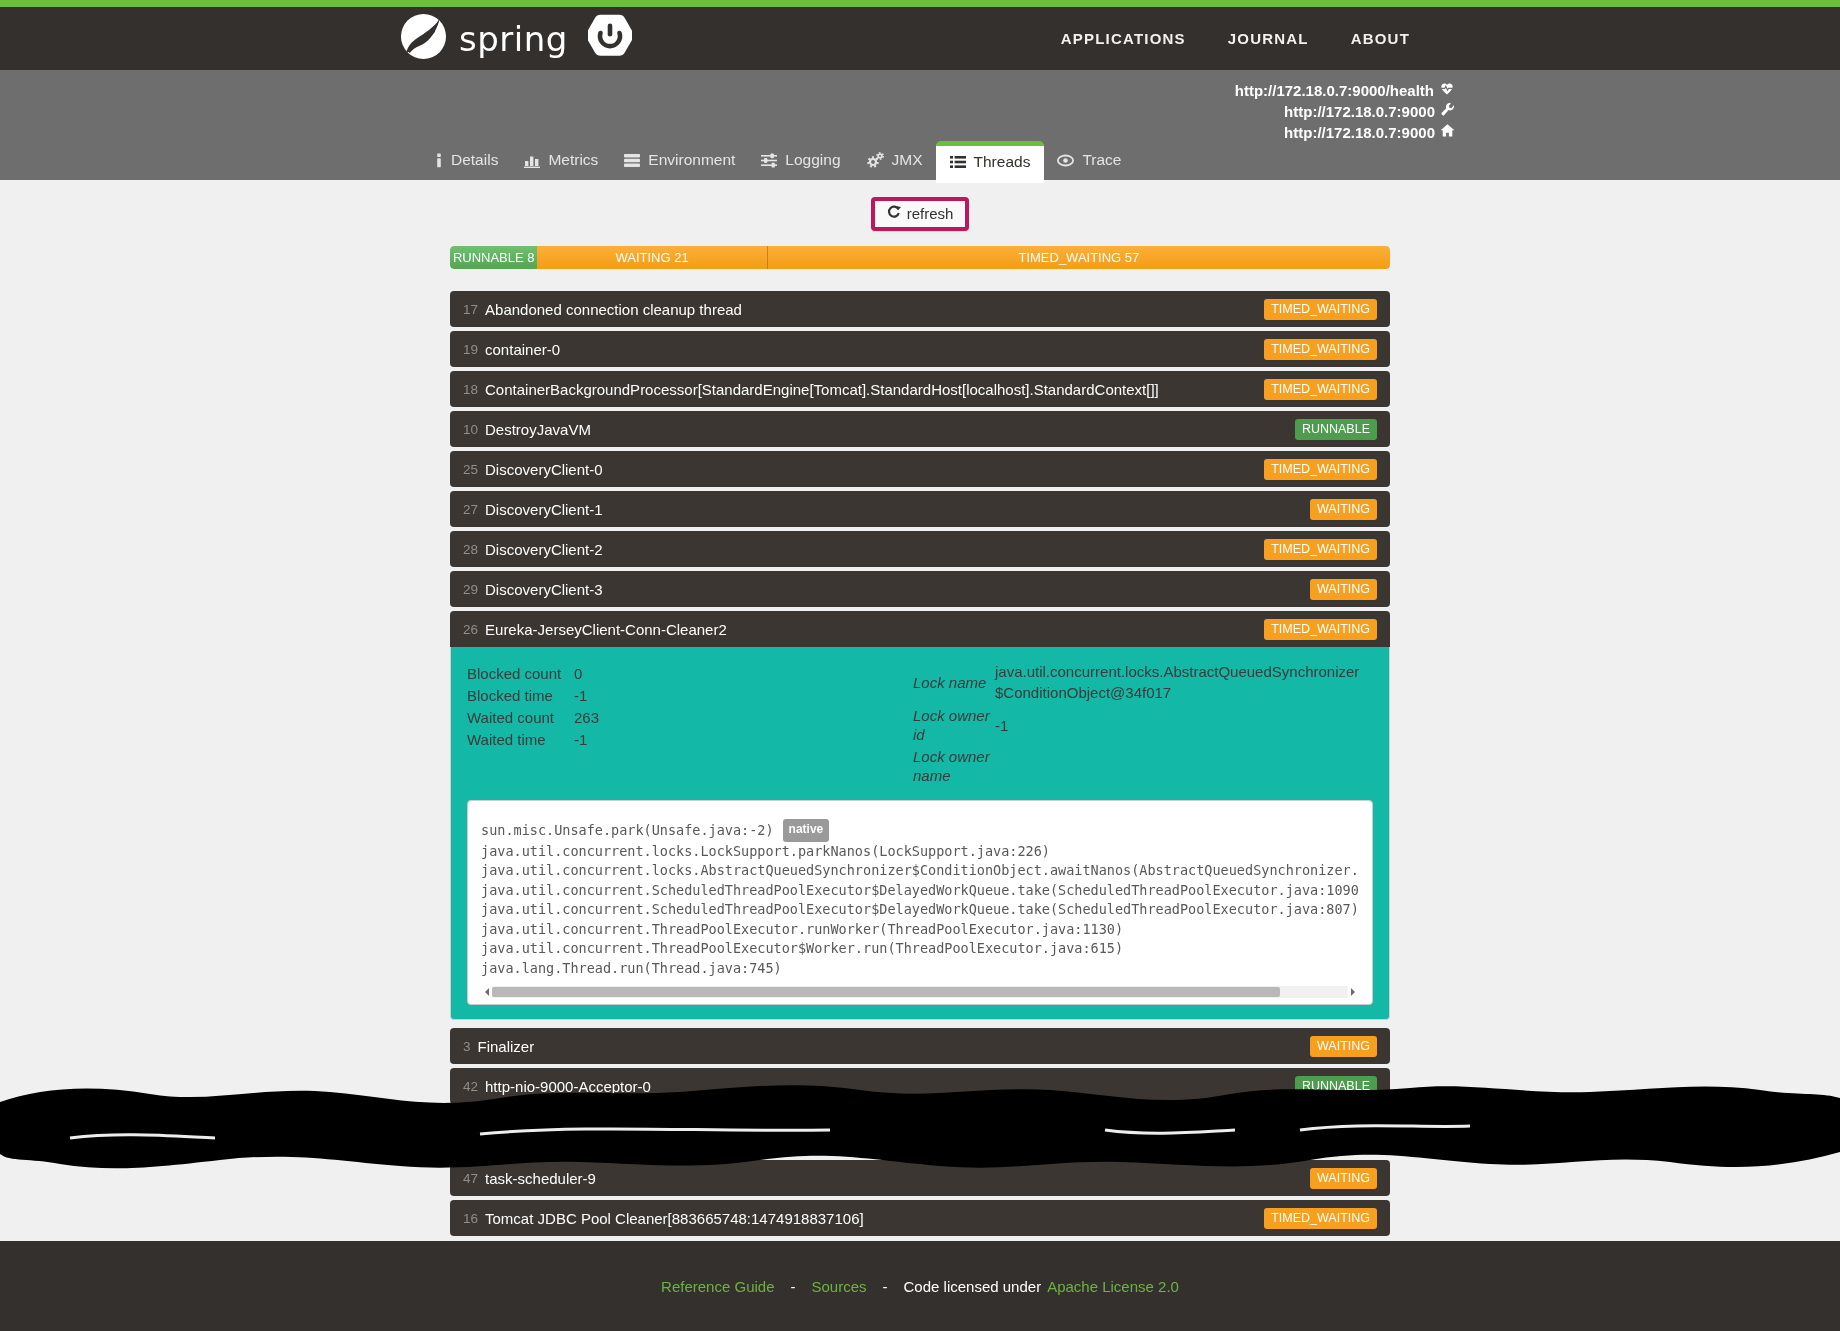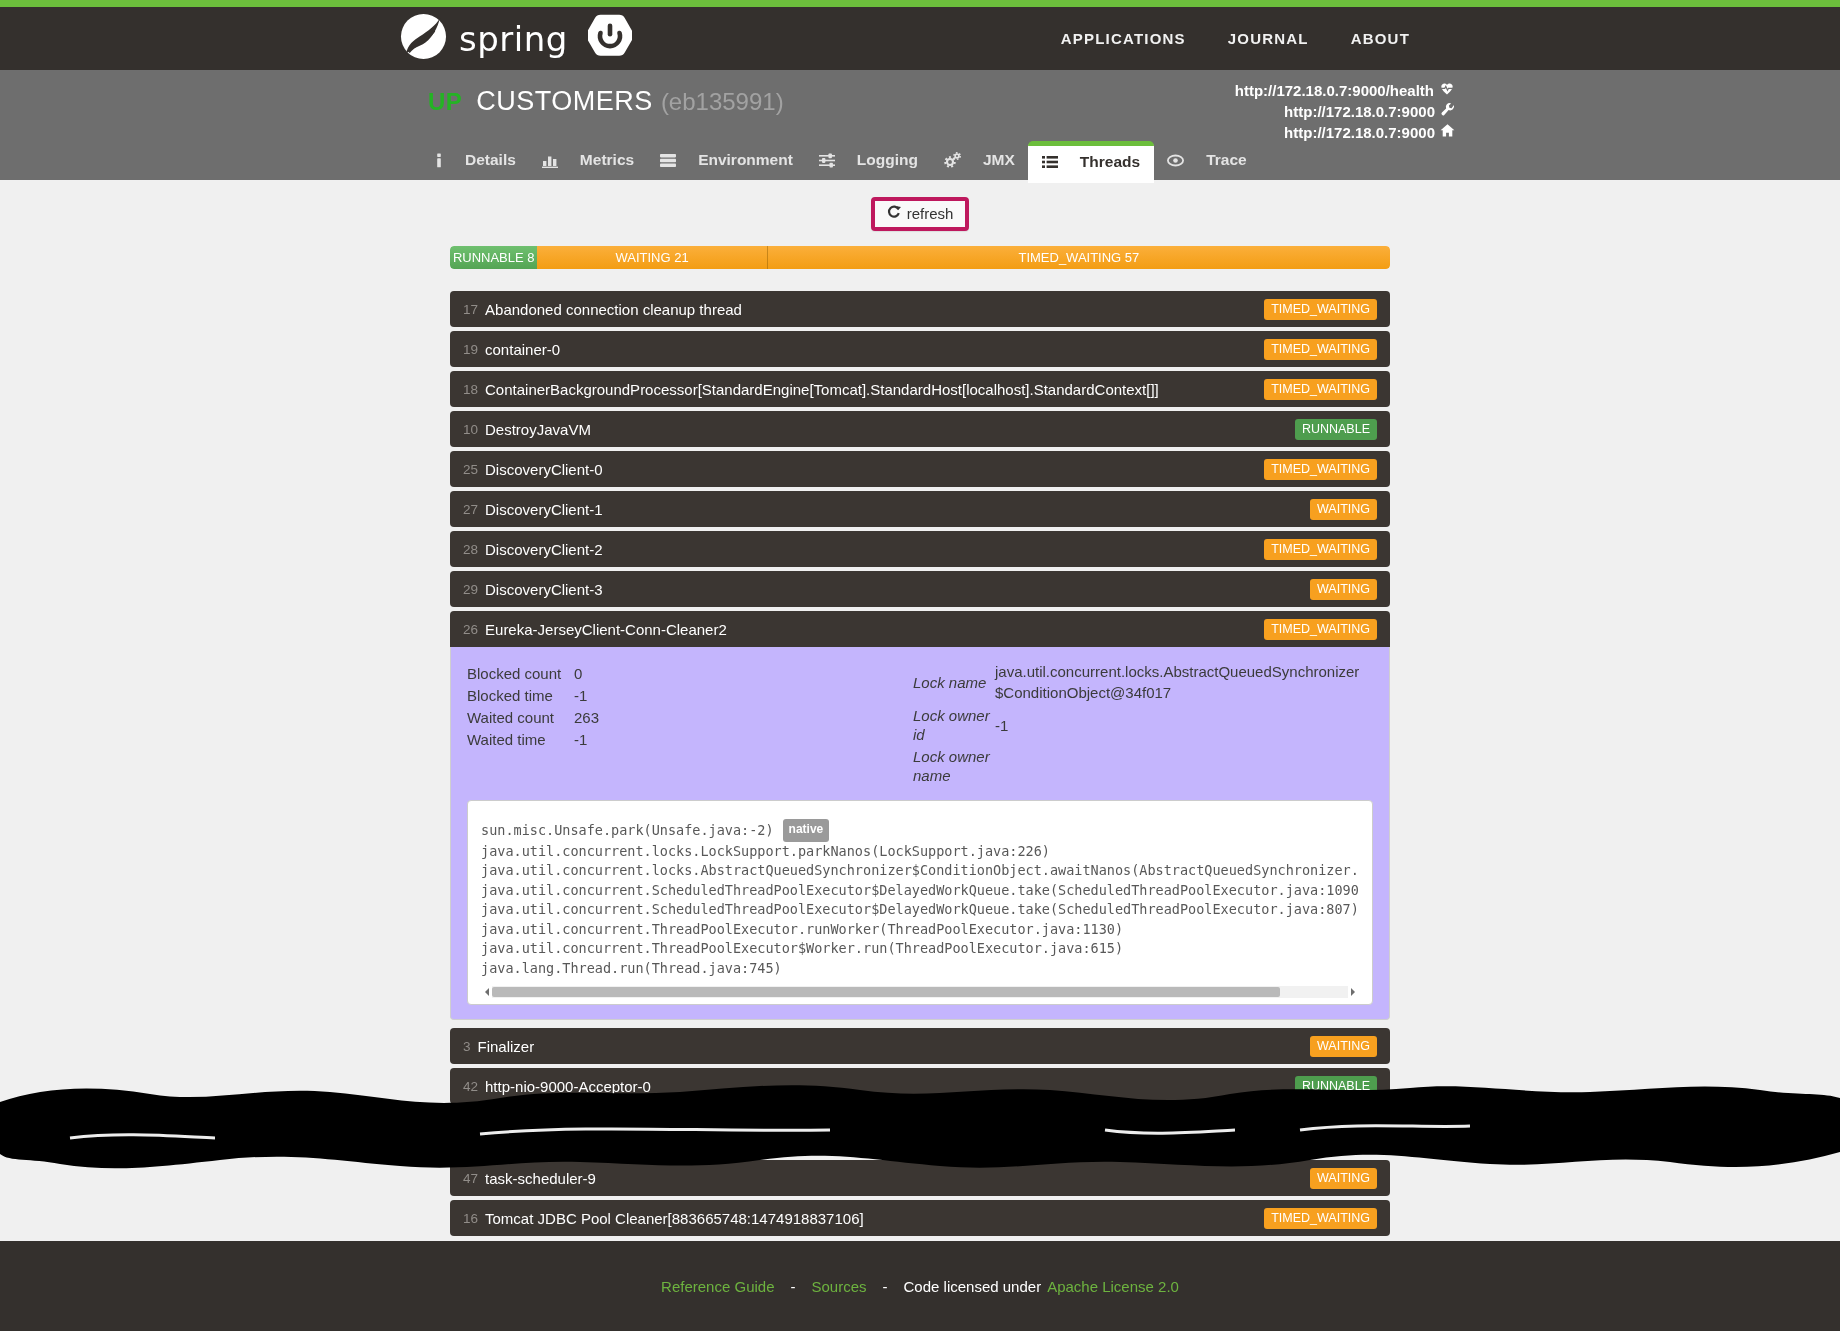--- a/index.html
+++ b/index.html
@@ -19,22 +19,22 @@
   
   .appheader { position:relative; height:110px; background:#6e6e6e; }
   .title { position:absolute; left:428px; top:16px; display:flex; align-items:baseline; gap:14px; }
   .status-up { color:#24b324; font-size:24px; font-weight:bold; letter-spacing:0.5px; }
   .app-name { color:#ffffff; font-size:27px; letter-spacing:0.5px; }
   .app-id { color:#a2a2a2; font-size:24px; margin-left:-6px; }
   .urls { position:absolute; right:385px; top:10px; text-align:right; }
   .urls a { display:flex; justify-content:flex-end; align-items:center; gap:5px; color:#fff;
             text-decoration:none; font-size:15px; font-weight:bold; line-height:21px; }
   .tabs { position:absolute; left:422px; bottom:0; display:flex; align-items:flex-end; }
-  .tab { display:flex; align-items:center; gap:22px; color:#e4e4e4; font-size:15.5px;
-         padding:10px 13px 11px; cursor:pointer;font-weight:bold; }
+  .tab { display:flex; align-items:center; gap:8px; color:#e4e4e4; font-size:15.5px;
+         padding:10px 13px 11px; cursor:pointer; }
   .tab .ticon { display:inline-flex; }
   .tab.active { background:#fff; color:#34302d; border-top:5px solid #6cbe3c;
                 border-radius:5px 5px 0 0; padding:7px 14px 12px; margin-bottom:-3px; position:relative; z-index:5; }
 
   
   .refresh-row { text-align:center; padding-top:17px; height:45px; }
   .btn-refresh { display:inline-flex; align-items:center; gap:6px; font-family:inherit;
                  font-size:15px; color:#333; background:#f9f9f9; border:4px solid #be185d;
                  border-radius:4px; padding:4px 12px 5px; box-shadow:0 1px 1px rgba(0,0,0,0.08); cursor:pointer; }
 
@@ -52,21 +52,21 @@
           display:flex; align-items:center; padding:0 13px; cursor:pointer; }
   .tid { color:#918d89; font-size:13.5px; margin-right:7px; flex:none; }
   .tname { color:#fff; font-size:15px; white-space:nowrap; overflow:hidden; }
   .badge { margin-left:auto; flex:none; font-size:12.5px; font-weight:normal; color:#fff;
            padding:3px 7px 4px; border-radius:3px; }
   .badge.warn { background:#f7a01f; }
   .badge.ok { background:#4e9d4e; }
 
   
   .trow.open { margin-bottom:0; border-radius:4px 4px 0 0; }
-  .panel { background:#c4b5fd; border:1px solid #cfcfcf; border-top:none; border-radius:0 0 4px 4px;
+  .panel { background:#14b8a6; border:1px solid #cfcfcf; border-top:none; border-radius:0 0 4px 4px;
            padding:14px 16px 14px; margin-bottom:8px; }
   .detail-cols { display:flex; justify-content:space-between; }
   .stats { flex:0 0 400px; padding-top:2px; }
   .stat-row { display:flex; font-size:15px; color:#3b3b3b; line-height:22px; }
   .stat-label { width:107px; flex:none; }
   .locks { flex:0 0 460px; }
   .lock-row { display:flex; align-items:center; font-size:15px; color:#3b3b3b; margin-bottom:3px; }
   .lock-label { width:82px; flex:none; line-height:19px;font-style:italic; }
   .lock-value { flex:1; line-height:21px; word-break:break-all; min-height:19px; }
 
@@ -120,25 +120,20 @@
       </span>
     </div>
     <nav class="top-links">
       <a href="#">APPLICATIONS</a>
       <a href="#">JOURNAL</a>
       <a href="#">ABOUT</a>
     </nav>
   </div>
 
   <div class="appheader">
-    <div class="title">
-      <span class="status-up">UP</span>
-      <span class="app-name">CUSTOMERS</span>
-      <span class="app-id">(eb135991)</span>
-    </div>
 
     <div class="urls">
       <a href="#">
         <span>http://172.18.0.7:9000/health</span>
         <span>
           <svg width="16" height="15" viewBox="0 0 15 15">
             <path d="M7.5 13.4 C1.8 8.8 0.8 5.6 2.7 3.5 C4.3 1.9 6.5 2.3 7.5 4 C8.5 2.3 10.7 1.9 12.3 3.5 C14.2 5.6 13.2 8.8 7.5 13.4 Z" fill="#fff"></path>
             <polyline points="1.6,7.3 5.3,7.3 6.3,5.3 8,9.2 9,7.3 13.4,7.3" fill="none" stroke="#6e6e6e" stroke-width="1.2"></polyline>
           </svg>
         </span>

